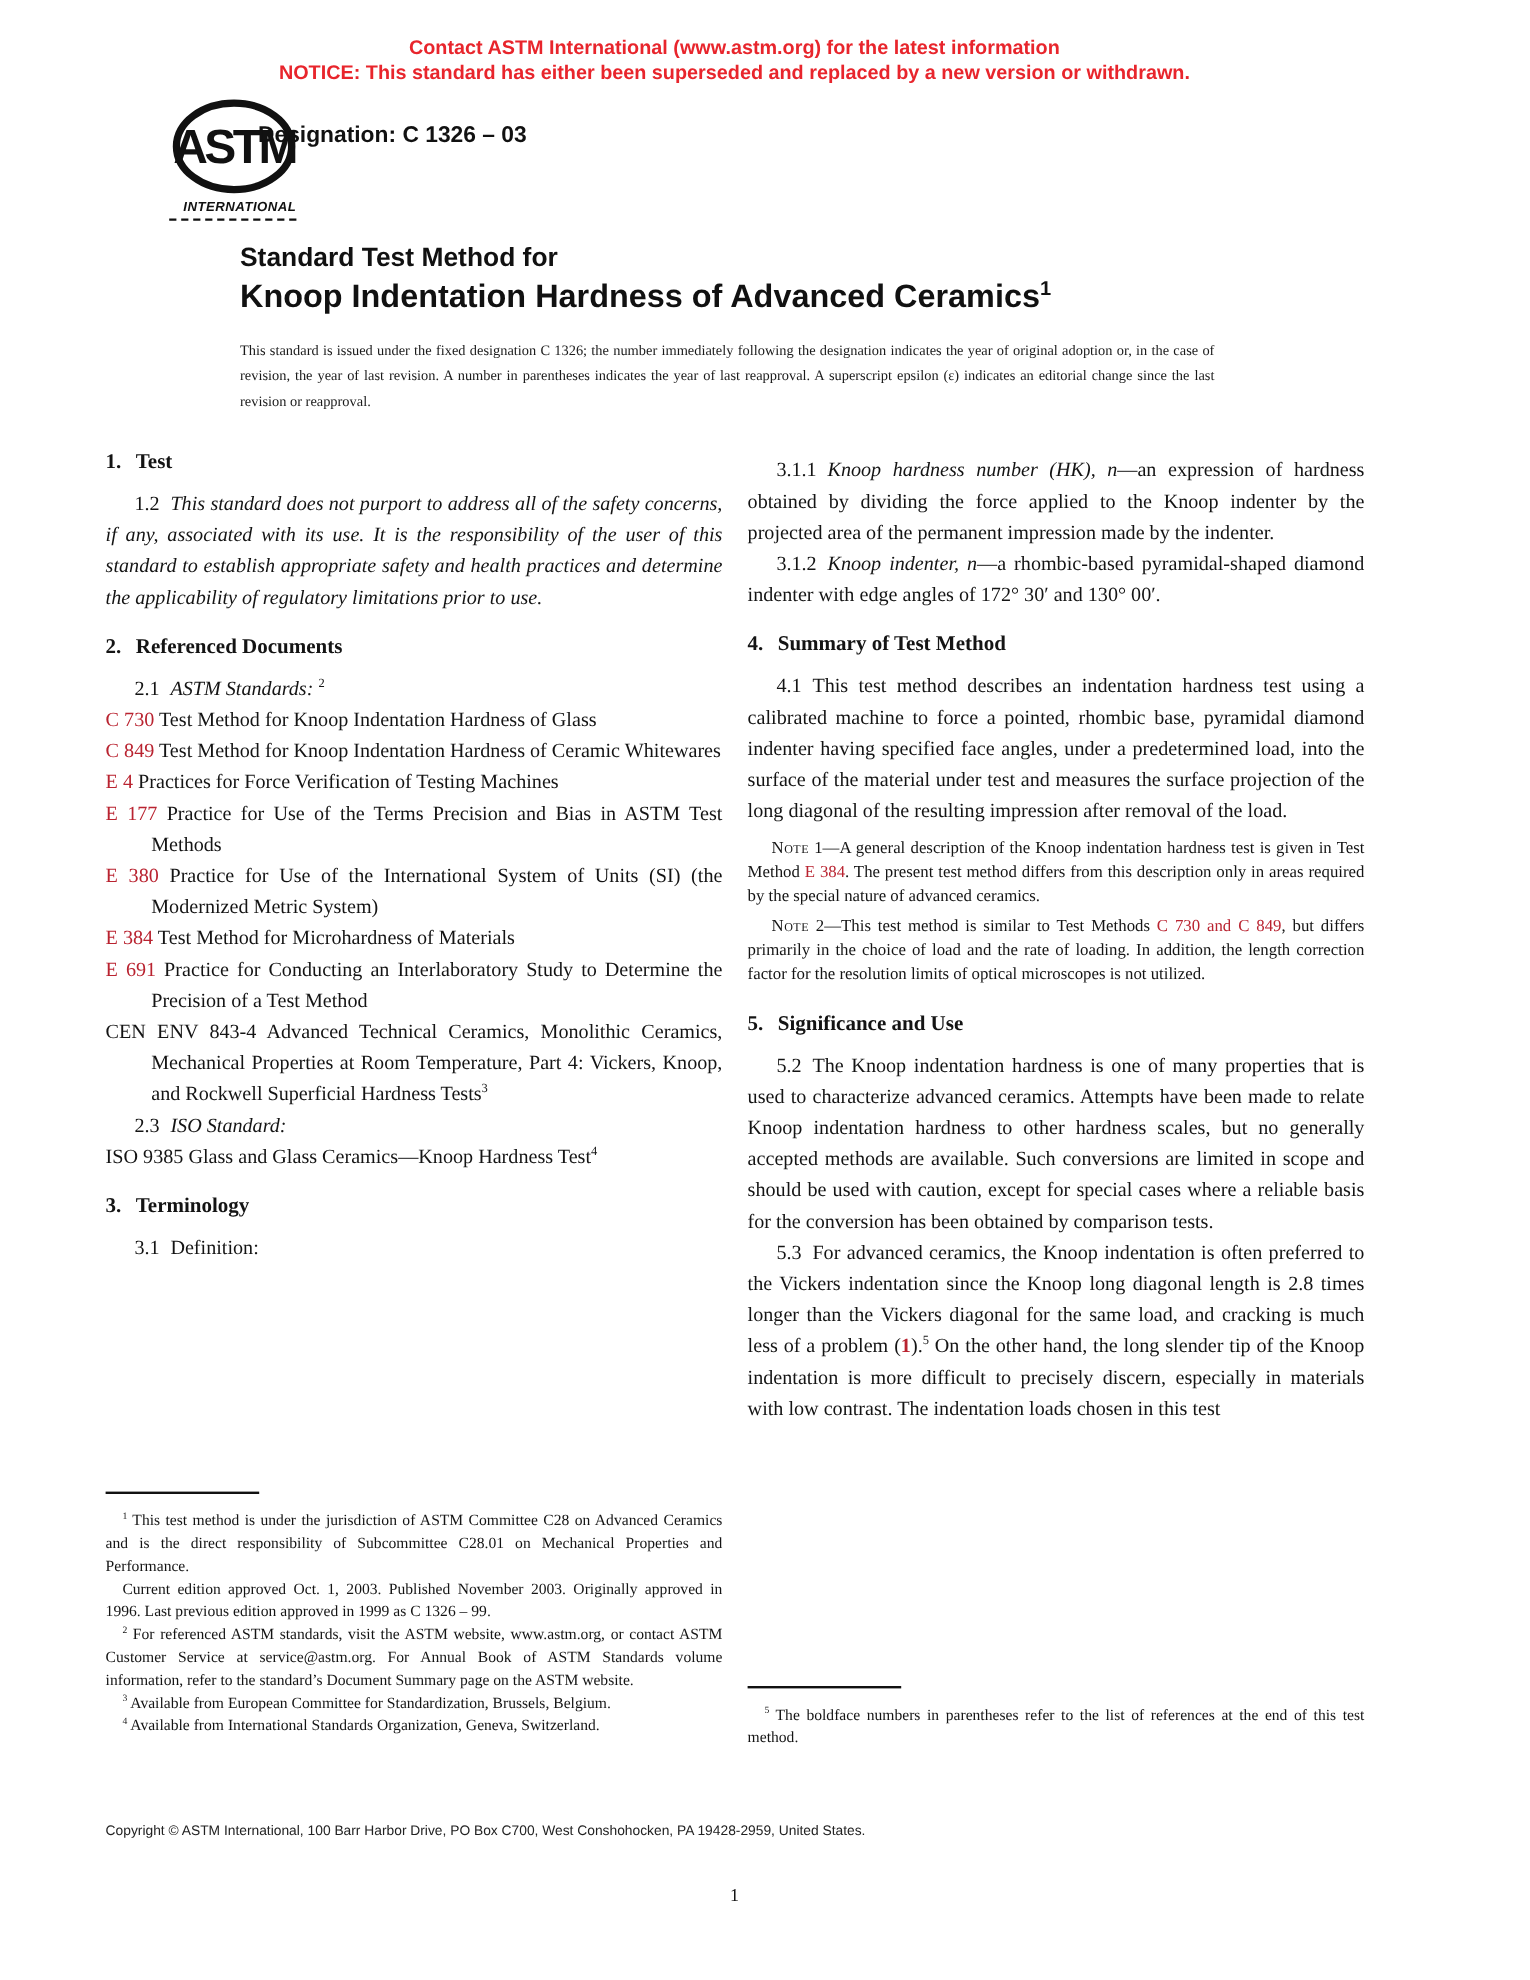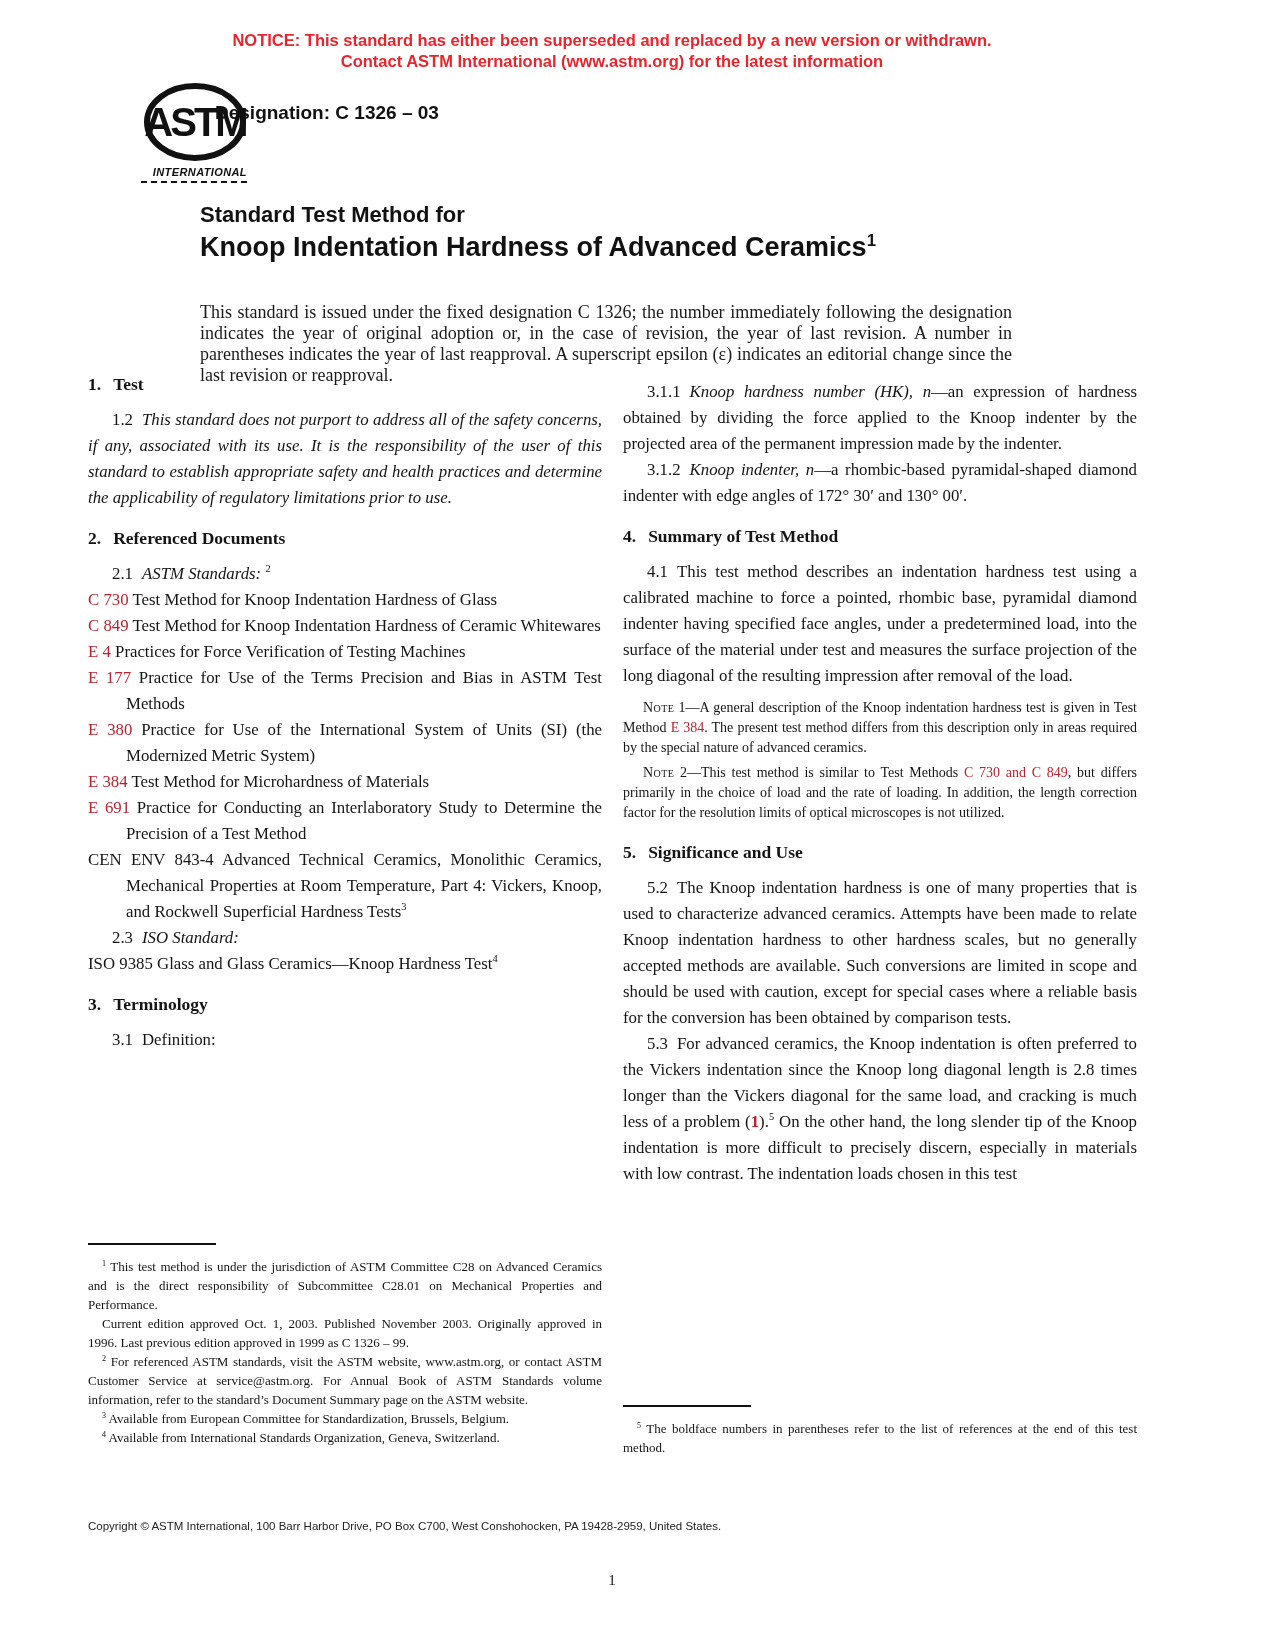--- a/index.html
+++ b/index.html
@@ -23,22 +23,22 @@
   
   .designation {
     position:absolute; left:215px; top:102px;
     font-family:"Liberation Sans", sans-serif; font-weight:bold; font-size:19px; color:#111;
   }
   .titleblock { position:absolute; left:200px; top:200px; width:860px;
     font-family:"Liberation Sans", sans-serif; font-weight:bold; color:#111; }
   .titleblock .t1 { font-size:22px; line-height:30px; }
   .titleblock .t2 { font-size:27px; line-height:34px; }
   .preamble {
-    position:absolute; left:200px; top:302px; width:812px;
-    font-size:18px; line-height:21px; text-align:justify; color:#1a1a1a;
+    position:absolute; left:200px; top:282px; width:812px;
+    font-size:12px; line-height:21px; text-align:justify; color:#1a1a1a;
   }
   
   .col { position:absolute; top:371px; width:514px; font-size:16.8px; line-height:26px; text-align:justify; }
   .col-left  { left:88px; }
   .col-right { left:623px; top:379px; }
   .h { font-weight:bold; font-size:17.5px; margin:14px 0 10px 0; text-align:left; }
   .h:first-child { margin-top:0; }
   .h .h-num { margin-right:12px; }
   p { margin:0; }
   .para { text-indent:24px; }
@@ -64,22 +64,22 @@
     font-family:"Liberation Sans", sans-serif; font-size:11.5px; color:#222;
   }
   .pagenum { position:absolute; left:0; top:1572px; width:1224px; text-align:center; font-size:15px; }
 </style>
 </head>
 <body>
 
 <div class="page">
 
   <div class="notice">
+    <div>Contact ASTM International (www.astm.org) for the latest information</div>
     <div>NOTICE: This standard has either been superseded and replaced by a new version or withdrawn.</div>
-    <div>Contact ASTM International (www.astm.org) for the latest information</div>
   </div>
 
   <div class="logo">
     <svg width="104" height="82" viewBox="0 0 104 82">
       <ellipse cx="52" cy="40" rx="48" ry="36" fill="none" stroke="#111" stroke-width="6"></ellipse>
       <text x="52" y="54" text-anchor="middle" font-family="Liberation Sans, sans-serif" font-weight="bold" font-size="40" letter-spacing="-3" fill="#111">ASTM</text>
     </svg>
     <div class="logo-sub">INTERNATIONAL</div>
   </div>
 

